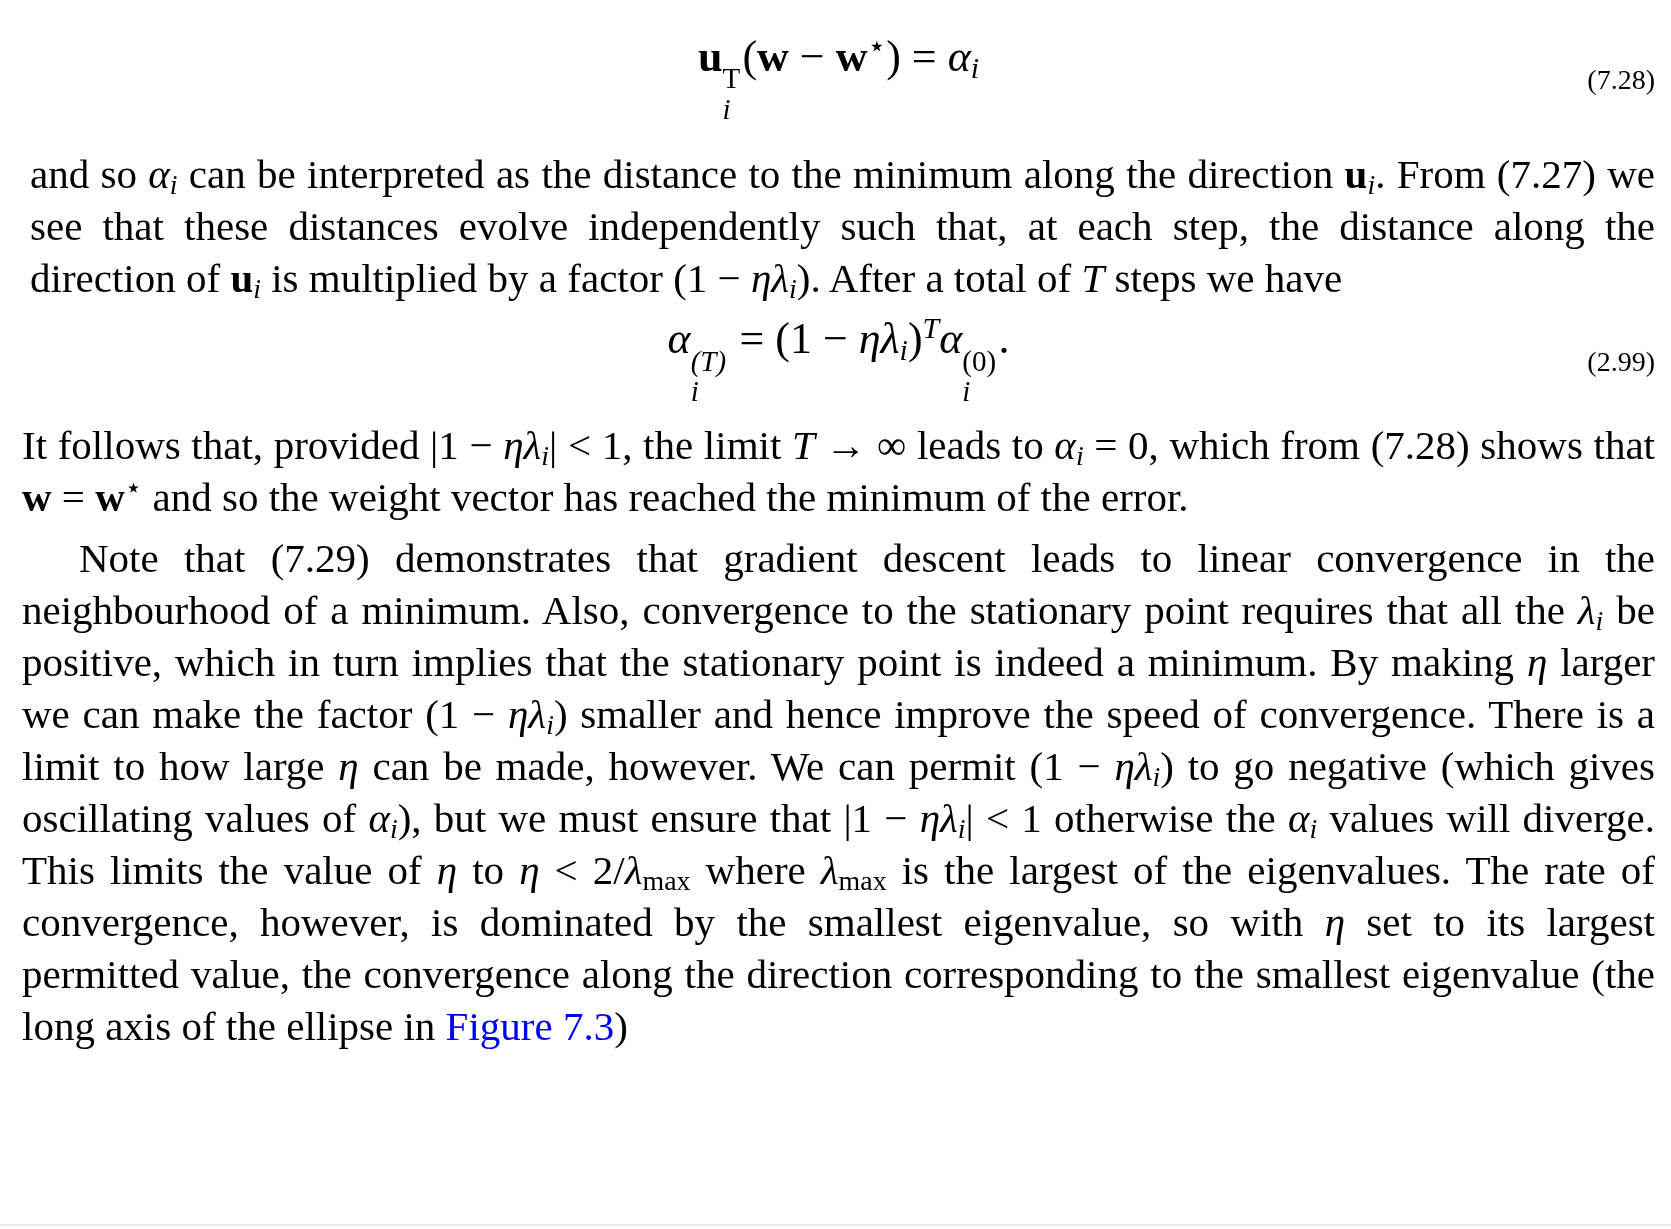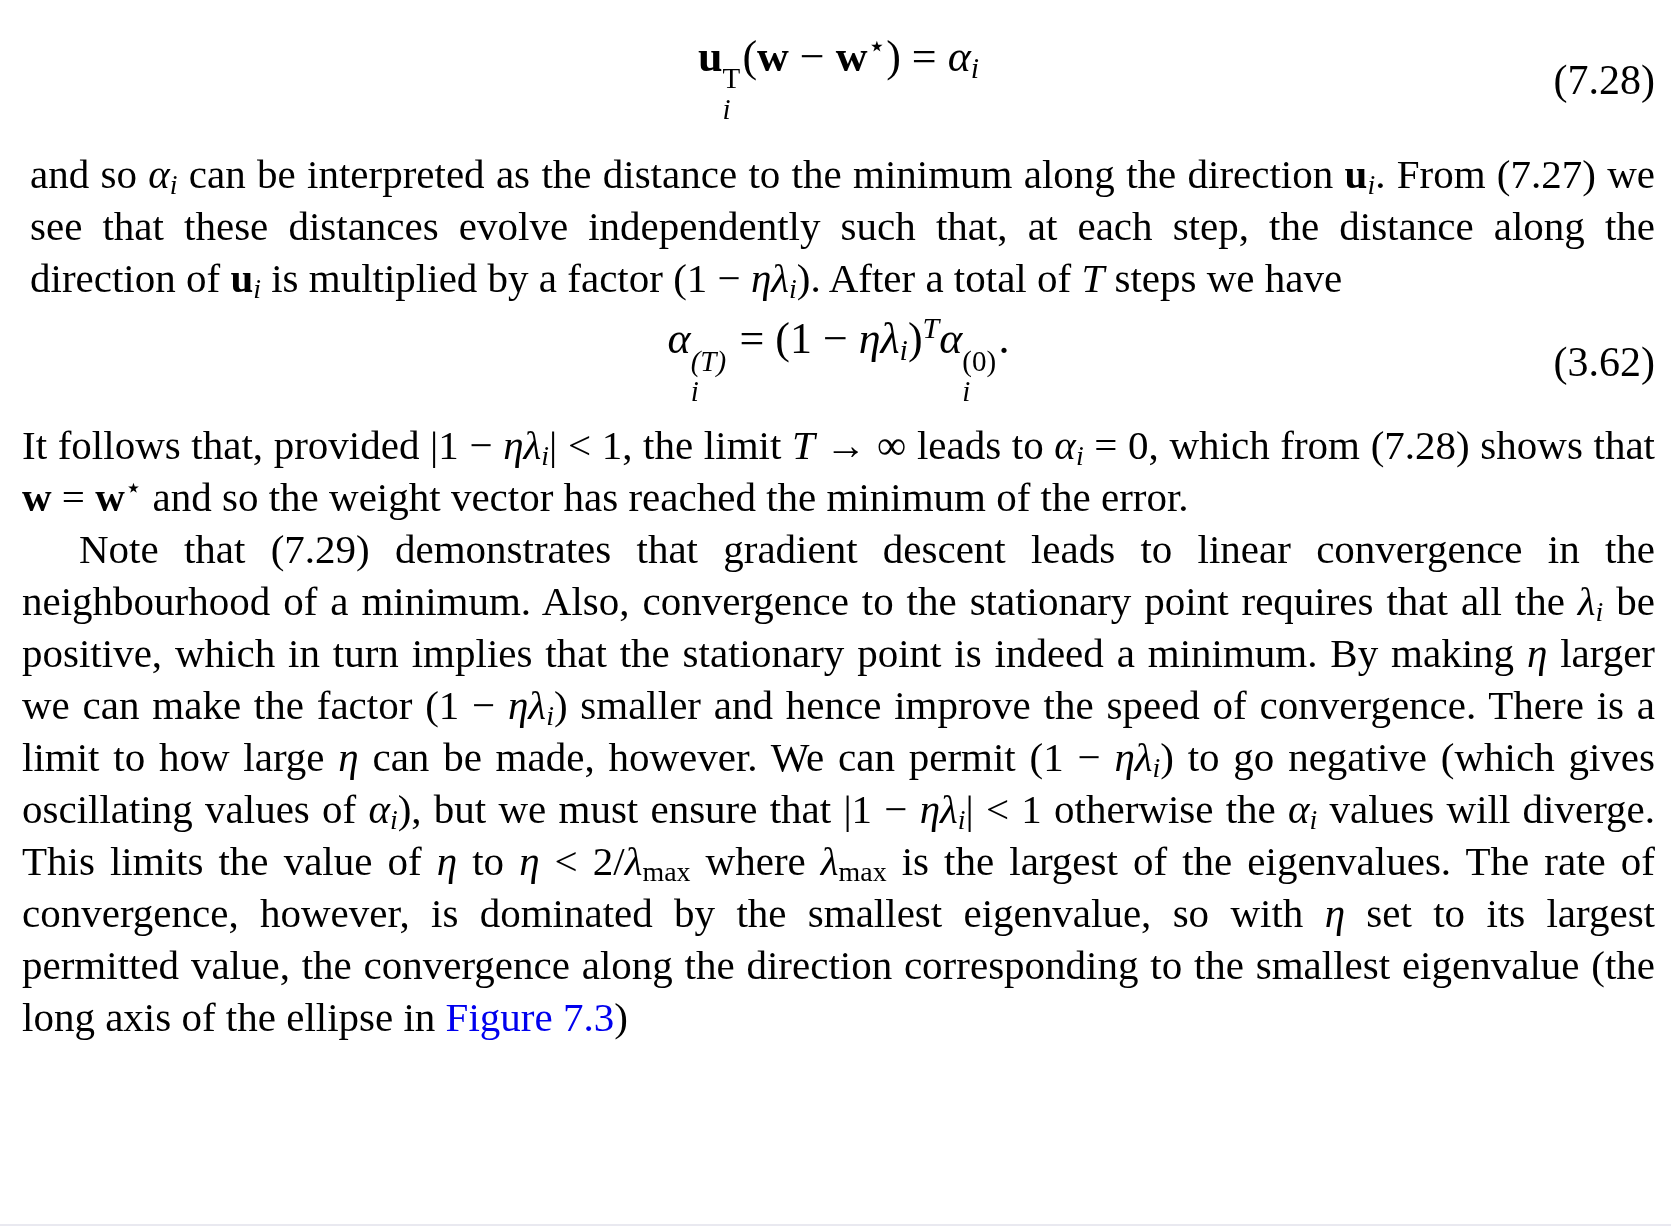--- a/index.html
+++ b/index.html
@@ -31,32 +31,32 @@
   }
   .eqrow.second {
     padding: 10px 0 12px 0;
   }
   .eq { display: inline-block; white-space: nowrap; }
   .eqnum {
     position: absolute;
     right: 0;
     top: 50%;
     transform: translateY(-50%);
-    font-size: 42px;
+    font-size: 28px;
     line-height: 1;
   }
   
   .para {
     font-size: 41px;
     line-height: 52px;
     text-align: justify;
     margin: 0;
   }
   .para.first { margin-top: 14px; margin-left: 8px; }
-  .para.indented { text-indent: 57px; }
+  .para.indented { text-indent: 57px; margin-top: 9px; }
   
   .seg-r  { }
   .seg-i  { font-style: italic; }
   .seg-b  { font-weight: bold; }
   .seg-sub  { font-style: italic; font-size: 68%; vertical-align: -0.22em; line-height: 0; }
   .seg-subr { font-size: 68%; vertical-align: -0.22em; line-height: 0; }
   .seg-sup  { font-style: italic; font-size: 68%; vertical-align: 0.5em; line-height: 0; }
   .seg-supr { font-size: 68%; vertical-align: 0.5em; line-height: 0; }
   .seg-link { color: var(--link-color, #0000ee); }
   .seg-stk {
@@ -95,21 +95,21 @@
   <div class="para first"><span class="seg-r">and so </span><span class="seg-i">α</span><span class="seg-sub">i</span><span class="seg-r"> can be interpreted as the distance to the minimum along the direction </span><span class="seg-b">u</span><span class="seg-sub">i</span><span class="seg-r">. From (7.27) we see that these distances evolve independently such that, at each step, the distance along the direction of </span><span class="seg-b">u</span><span class="seg-sub">i</span><span class="seg-r"> is multiplied by a factor (1 − </span><span class="seg-i">ηλ</span><span class="seg-sub">i</span><span class="seg-r">). After a total of </span><span class="seg-i">T</span><span class="seg-r"> steps we have</span></div>
 
   <div class="eqrow second">
     <span class="eq"><span class="seg-i">α</span><span class="seg-stk">
           <span class="stk-row seg-i">(T)</span>
           <span class="stk-row seg-i">i</span>
         </span><span class="seg-r"> = (1 − </span><span class="seg-i">ηλ</span><span class="seg-sub">i</span><span class="seg-r">)</span><span class="seg-sup">T</span><span class="seg-i">α</span><span class="seg-stk">
           <span class="stk-row seg-r">(0)</span>
           <span class="stk-row seg-i">i</span>
         </span><span class="seg-r">.</span></span>
-    <span class="eqnum">(3.62)</span>
+    <span class="eqnum">(2.99)</span>
   </div>
 
   <div class="para"><span class="seg-r">It follows that, provided |1 − </span><span class="seg-i">ηλ</span><span class="seg-sub">i</span><span class="seg-r">| &lt; 1, the limit </span><span class="seg-i">T</span><span class="seg-r"> → ∞ leads to </span><span class="seg-i">α</span><span class="seg-sub">i</span><span class="seg-r"> = 0, which from (7.28) shows that </span><span class="seg-b">w</span><span class="seg-r"> = </span><span class="seg-b">w</span><span class="seg-supr">⋆</span><span class="seg-r"> and so the weight vector has reached the minimum of the error.</span></div>
 
   <div class="para indented"><span class="seg-r">Note that (7.29) demonstrates that gradient descent leads to linear convergence in the neighbourhood of a minimum. Also, convergence to the stationary point requires that all the </span><span class="seg-i">λ</span><span class="seg-sub">i</span><span class="seg-r"> be positive, which in turn implies that the stationary point is indeed a minimum. By making </span><span class="seg-i">η</span><span class="seg-r"> larger we can make the factor (1 − </span><span class="seg-i">ηλ</span><span class="seg-sub">i</span><span class="seg-r">) smaller and hence improve the speed of convergence. There is a limit to how large </span><span class="seg-i">η</span><span class="seg-r"> can be made, however. We can permit (1 − </span><span class="seg-i">ηλ</span><span class="seg-sub">i</span><span class="seg-r">) to go negative (which gives oscillating values of </span><span class="seg-i">α</span><span class="seg-sub">i</span><span class="seg-r">), but we must ensure that |1 − </span><span class="seg-i">ηλ</span><span class="seg-sub">i</span><span class="seg-r">| &lt; 1 otherwise the </span><span class="seg-i">α</span><span class="seg-sub">i</span><span class="seg-r"> values will diverge. This limits the value of </span><span class="seg-i">η</span><span class="seg-r"> to </span><span class="seg-i">η</span><span class="seg-r"> &lt; 2/</span><span class="seg-i">λ</span><span class="seg-subr">max</span><span class="seg-r"> where </span><span class="seg-i">λ</span><span class="seg-subr">max</span><span class="seg-r"> is the largest of the eigenvalues. The rate of convergence, however, is dominated by the smallest eigenvalue, so with </span><span class="seg-i">η</span><span class="seg-r"> set to its largest permitted value, the convergence along the direction corresponding to the smallest eigenvalue (the long axis of the ellipse in </span><span class="seg-link">Figure 7.3</span><span class="seg-r">)</span></div>
 
 </div>
 
 <div class="bottom-edge"></div>
 

